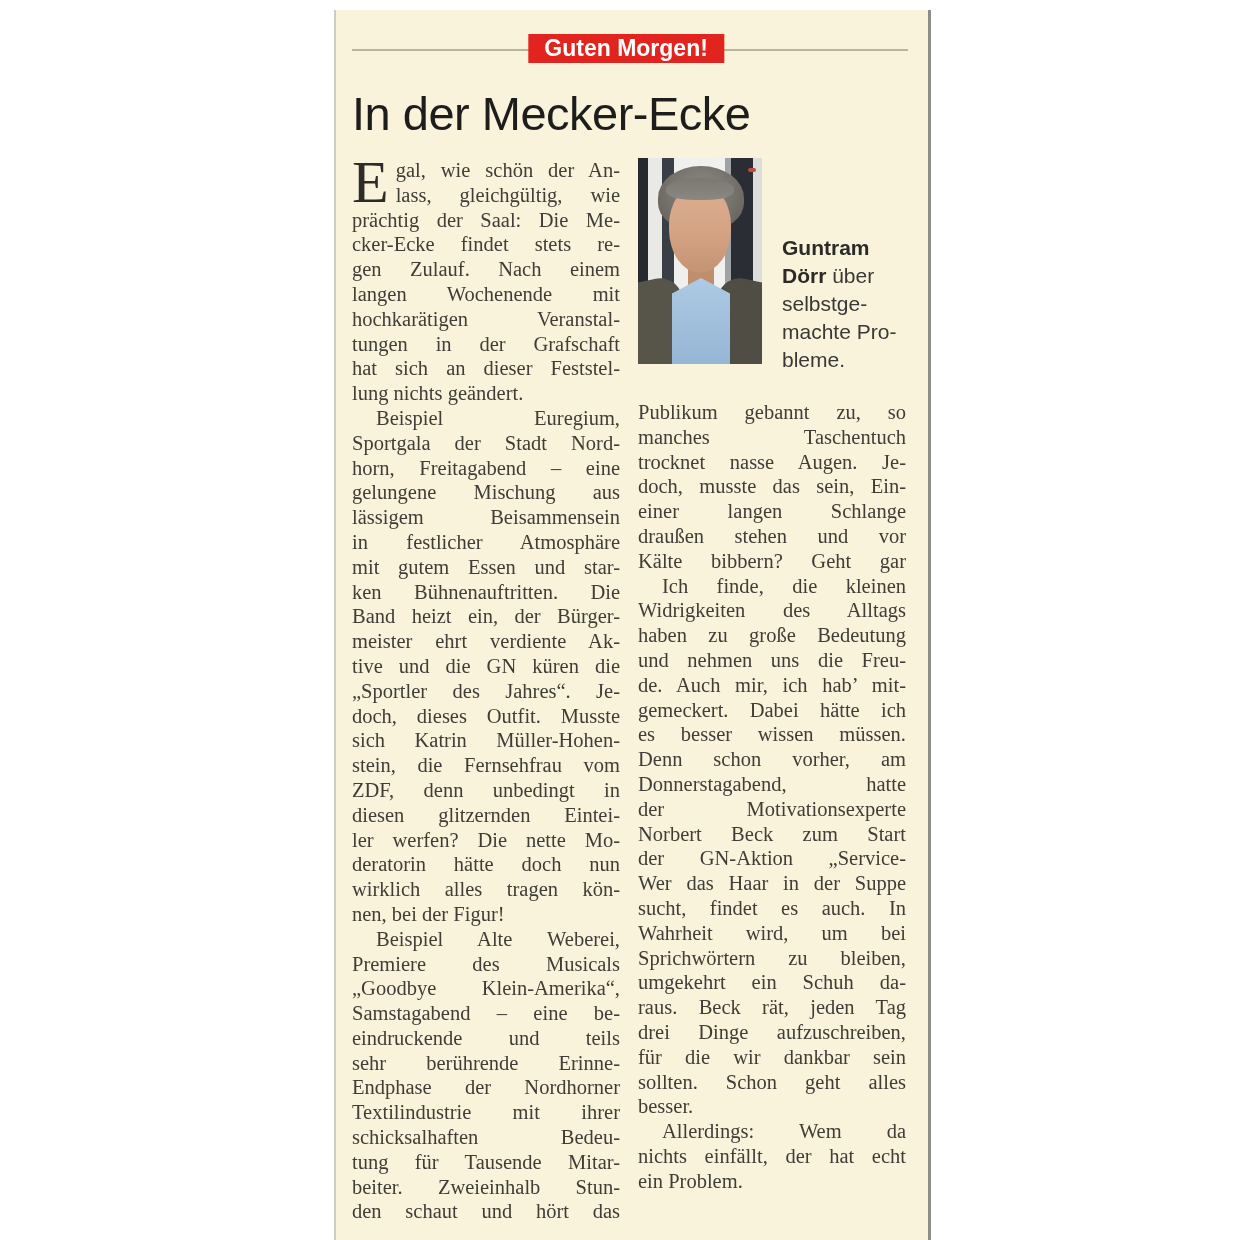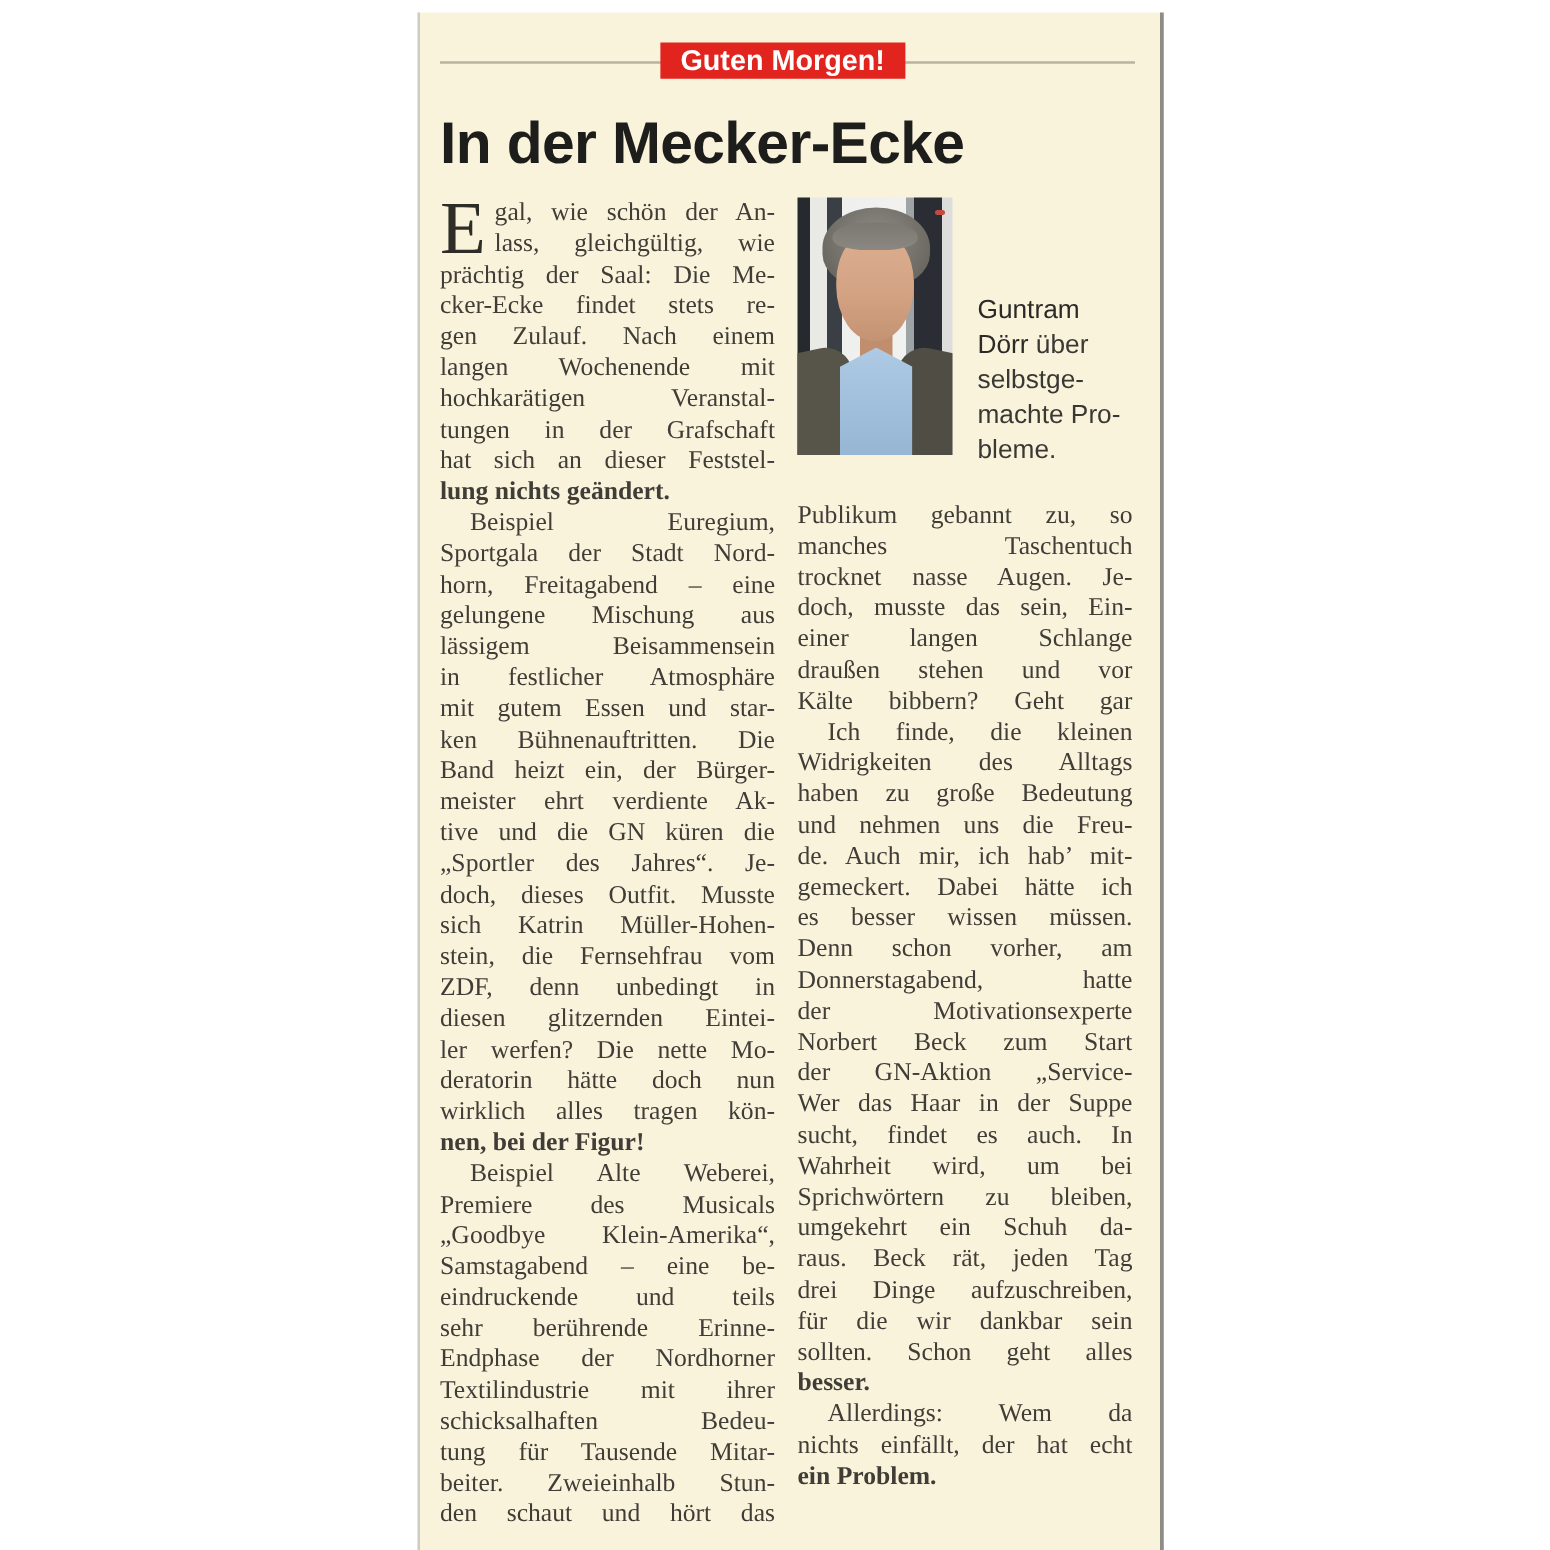--- a/index.html
+++ b/index.html
@@ -25,33 +25,33 @@
     position:absolute;left:50%;transform:translateX(-52%);top:0;
     background:#e2241f;color:#ffffff;
     font-family:"Liberation Sans", sans-serif;
     font-weight:bold;font-size:23px;line-height:29px;
     padding:0 16px;white-space:nowrap;
   }
   
   .headline{
     margin:24px 0 16px 0;
     font-family:"Liberation Sans", sans-serif;
-    font-weight:700;font-size:47px;line-height:48px;
+    font-weight:400;font-size:47px;line-height:48px;
     color:#1d1d1b;letter-spacing:-0.5px;
   }
   
   .columns{display:flex;gap:18px;margin-top:20px;}
   .col{width:268px;color:#403d37;font-size:20.5px;}
   .para{margin:0;}
   .line{
     line-height:24.8px;
     text-align:justify;text-align-last:justify;
     white-space:normal;overflow:hidden;height:24.8px;
   }
-  .line.last{text-align-last:left;font-weight:bold;}
+  .line.last{text-align-last:left;}
   .line.indent{padding-left:24px;}
   .dropcap{
     float:left;
     font-family:"Liberation Serif", serif;
     font-size:60px;line-height:49.6px;height:49.6px;
     padding:0 7px 0 0;color:#2e2c27;
   }
   
   .media-row{display:flex;gap:20px;margin-bottom:26px;}
   .photo{
@@ -97,21 +97,21 @@
   }
   .photo .jacket-right{
     position:absolute;right:-16px;bottom:-12px;width:66px;height:96px;
     background:#504e44;border-radius:22px 20px 0 0;transform:rotate(12deg);
   }
   .caption{
     font-family:"Liberation Sans", sans-serif;
     font-size:21px;line-height:28px;color:#393834;
     margin-top:76px;width:122px;
   }
-  .caption b{font-weight:normal;color:#2b2a26;text-align:right;}
+  .caption b{font-weight:bold;color:#2b2a26;text-align:right;}
 </style>
 </head>
 <body>
 
 <div class="panel" style="background: rgb(249, 243, 220);">
   <div class="inner">
 
     <div class="rule-row">
       <div class="rule"></div>
       <div class="badge" style="background: rgb(226, 36, 31);">Guten Morgen!</div>

